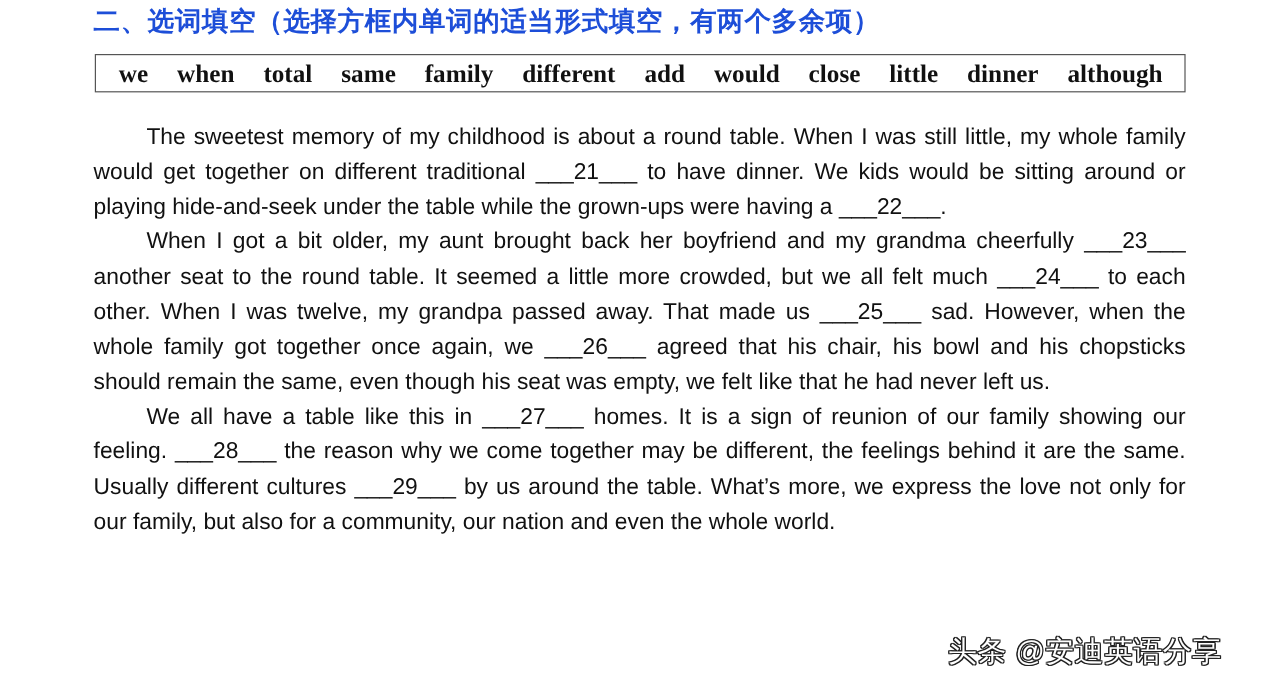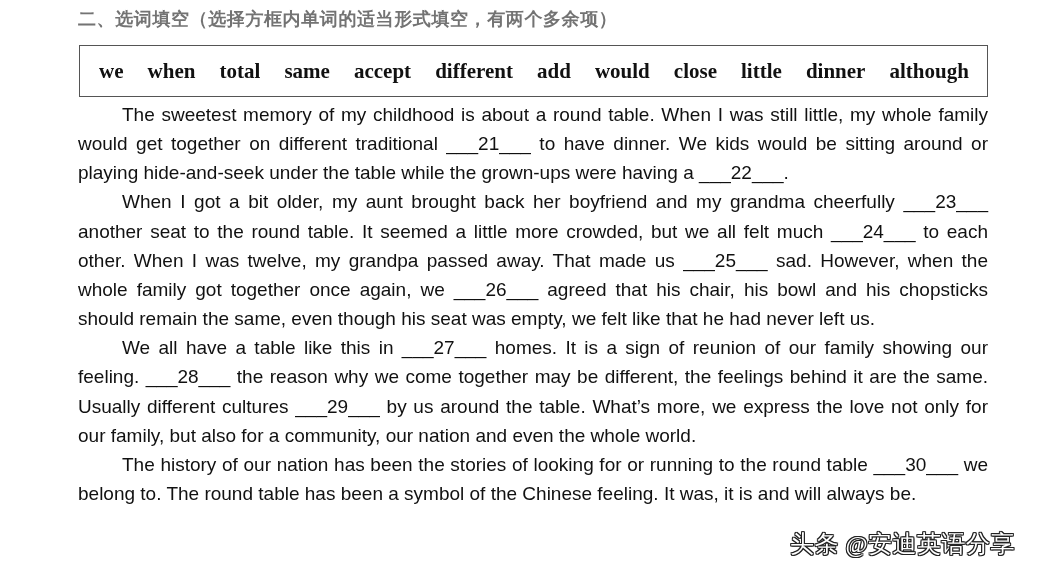--- a/index.html
+++ b/index.html
@@ -13,32 +13,32 @@
       position: relative;
       overflow: hidden;
       color: #111111;
     }
     .section-title {
       position: absolute;
       left: 78px;
       top: 6px;
       font-family: "DejaVu Sans", sans-serif;
       font-weight: bold;
-      font-size: 18px;
+      font-size: 22px;
       letter-spacing: 0.6px;
       line-height: 26px;
       white-space: nowrap;
-      color: #737373;
+      color: #1d4ed8;
     }
     .word-box {
       position: absolute;
       left: 79px;
       top: 45px;
       width: 909px;
-      height: 52px;
+      height: 32px;
       border: 1.5px solid #555;
       box-sizing: border-box;
       display: flex;
       align-items: center;
       justify-content: space-between;
       padding: 0 18px 0 19px;
       font-family: "Liberation Serif", serif;
       font-weight: bold;
       font-size: 21px;
     }
@@ -63,59 +63,56 @@
     .passage .lastline-left {
       text-align-last: left;
     }
     .blank {
       white-space: nowrap;
     }
     .watermark {
       position: absolute;
       left: 790px;
       top: 528px;
-      font-family: Liberation Serif, serif;
+      font-family: Liberation Sans, sans-serif;
       font-size: 24px;
       line-height: 32px;
       color: #ffffff;
       white-space: nowrap;
       text-shadow:
         1px 1px 0 #222, -1px -1px 0 #222, 1px -1px 0 #222, -1px 1px 0 #222,
         0 1px 0 #222, 1px 0 0 #222, 0 -1px 0 #222, -1px 0 0 #222;
       letter-spacing: 0.5px;
     }
   </style>
 </head>
 <body>
 
 <div class="section-title">二、选词填空（选择方框内单词的适当形式填空，有两个多余项）</div>
 
 <div class="word-box">
   <span>we</span>
   <span>when</span>
   <span>total</span>
   <span>same</span>
-  <span>accept</span>
+  <span>family</span>
   <span>different</span>
   <span>add</span>
   <span>would</span>
   <span>close</span>
   <span>little</span>
   <span>dinner</span>
   <span>although</span>
 </div>
 
 <div class="passage">
   <p class="lastline-left">
     <span>The sweetest memory of my childhood is about a round table. When I was still little, my whole family would get together on different traditional </span><span class="blank">___21___</span><span> to have dinner. We kids would be sitting around or playing hide-and-seek under the table while the grown-ups were having a </span><span class="blank">___22___</span><span>.</span>
   </p>
   <p class="lastline-left">
     <span>When I got a bit older, my aunt brought back her boyfriend and my grandma cheerfully </span><span class="blank">___23___</span><span> another seat to the round table. It seemed a little more crowded, but we all felt much </span><span class="blank">___24___</span><span> to each other. When I was twelve, my grandpa passed away. That made us </span><span class="blank">___25___</span><span> sad. However, when the whole family got together once again, we </span><span class="blank">___26___</span><span> agreed that his chair, his bowl and his chopsticks should remain the same, even though his seat was empty, we felt like that he had never left us.</span>
   </p>
   <p class="lastline-left">
     <span>We all have a table like this in </span><span class="blank">___27___</span><span> homes. It is a sign of reunion of our family showing our feeling. </span><span class="blank">___28___</span><span> the reason why we come together may be different, the feelings behind it are the same. Usually different cultures </span><span class="blank">___29___</span><span> by us around the table. What’s more, we express the love not only for our family, but also for a community, our nation and even the whole world.</span>
   </p>
-  <p class="lastline-left">
-    <span>The history of our nation has been the stories of looking for or running to the round table </span><span class="blank">___30___</span><span> we belong to. The round table has been a symbol of the Chinese feeling. It was, it is and will always be.</span>
-  </p>
 </div>
 
 <div class="watermark">头条 @安迪英语分享</div>
 
 </body></html>

